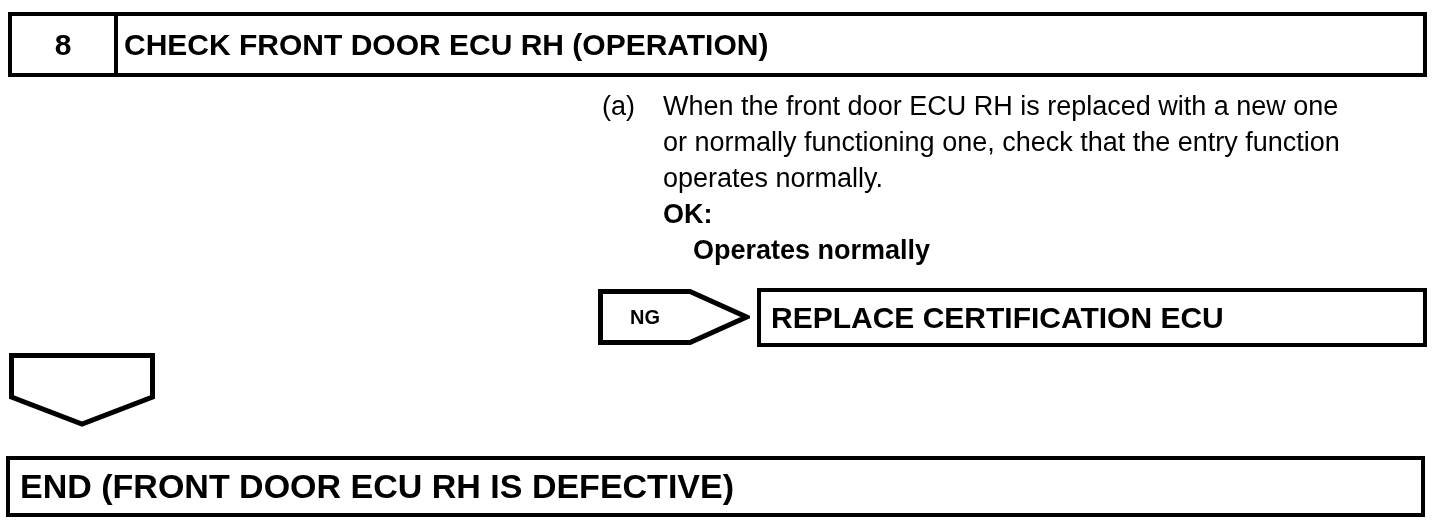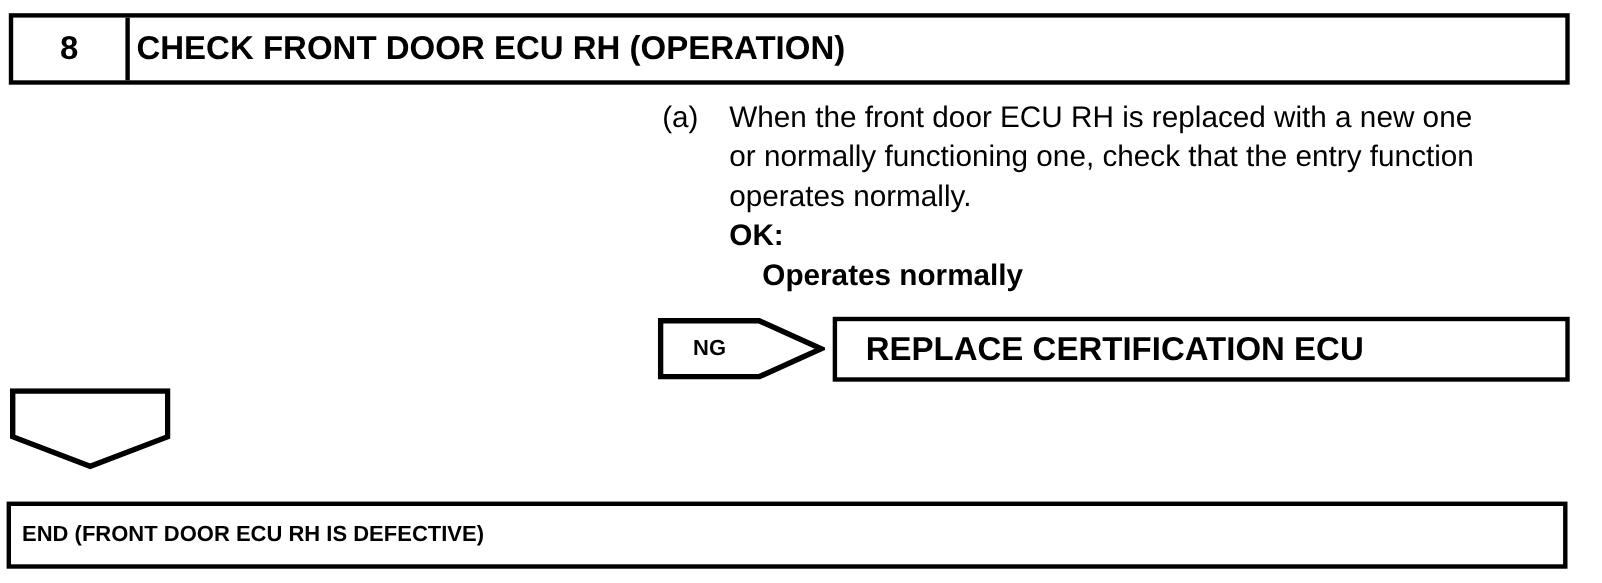--- a/index.html
+++ b/index.html
@@ -90,21 +90,21 @@
   .ng-action-box {
     position: absolute;
     left: 757px;
     top: 288px;
     width: 670px;
     height: 59px;
     border: 4px solid #000;
     box-sizing: border-box;
     display: flex;
     align-items: center;
-    padding-left: 26px;
+    padding-left: 10px;
     font-size: 30px;
     font-weight: 700;
     white-space: nowrap;
     background: #fff;
   }
   
   .ok-connector {
     position: absolute;
     left: 9px;
     top: 353px;
@@ -130,21 +130,21 @@
     position: absolute;
     left: 6px;
     top: 456px;
     width: 1419px;
     height: 61px;
     border: 4px solid #000;
     box-sizing: border-box;
     display: flex;
     align-items: center;
     padding-left: 10px;
-    font-size: 20px;
+    font-size: 34px;
     font-weight: 700;
     white-space: nowrap;
     background: #fff;
   }
 </style>
 </head>
 <body>
 
 <div class="page">
 

